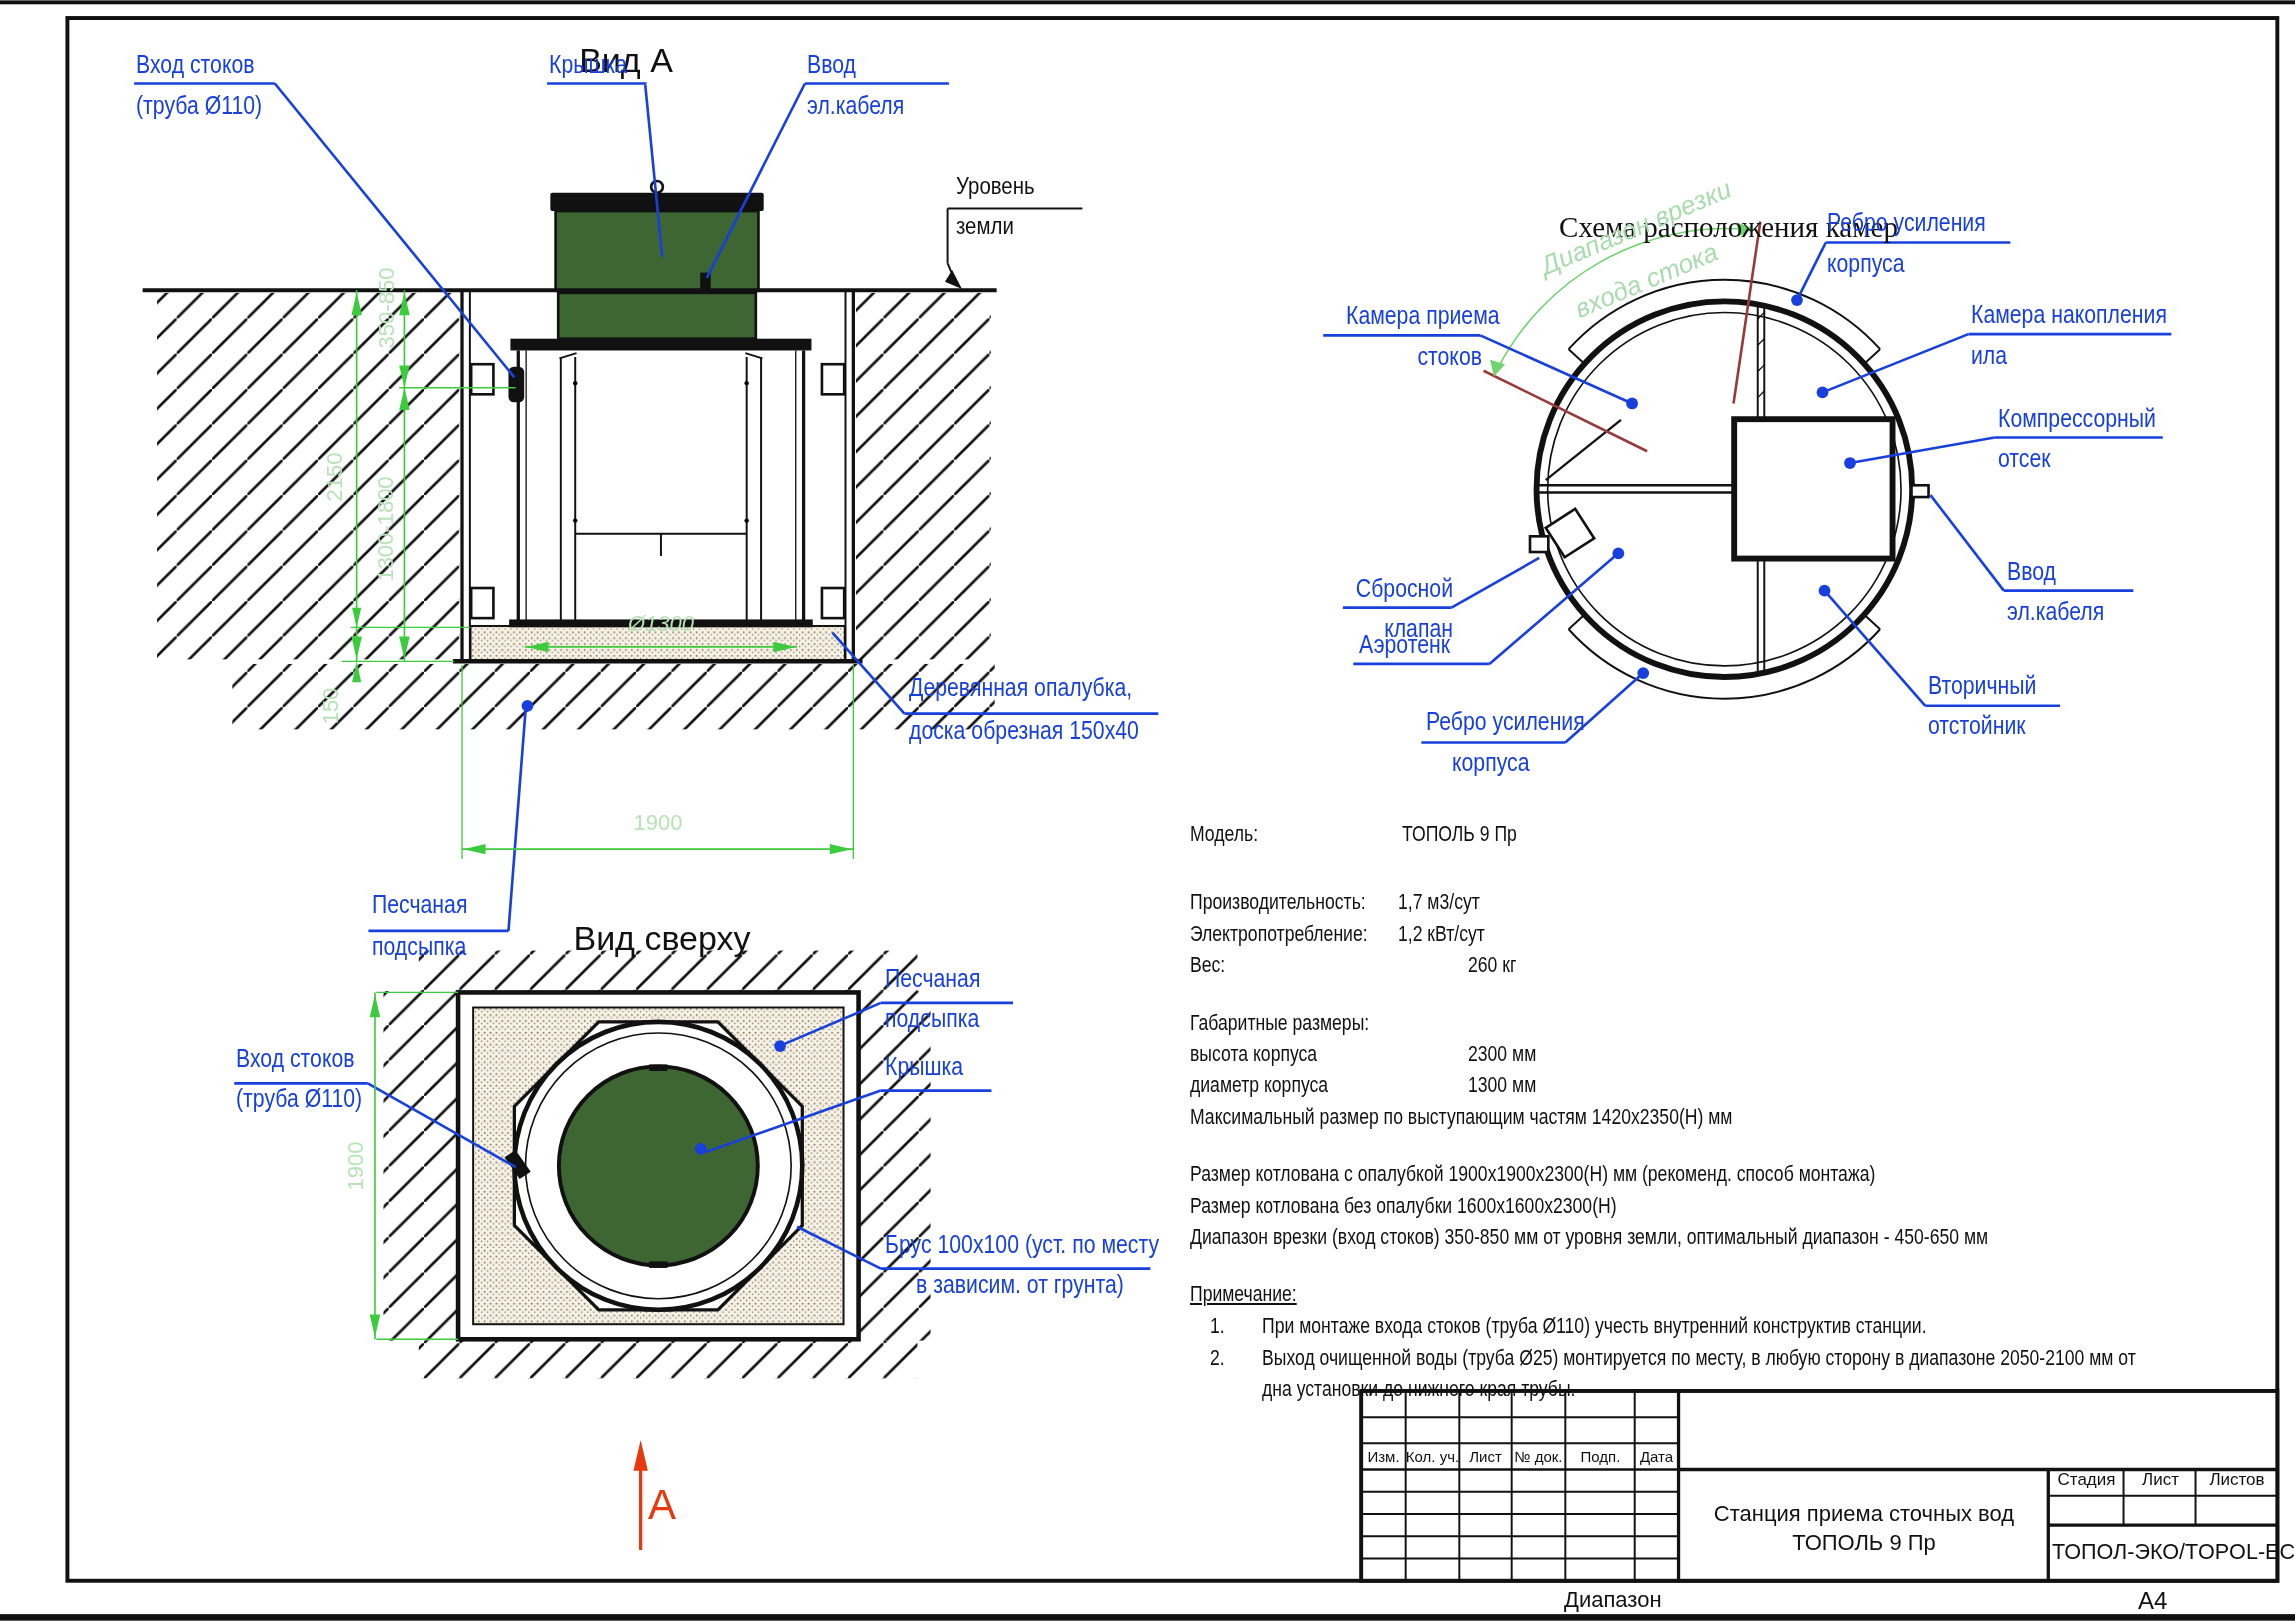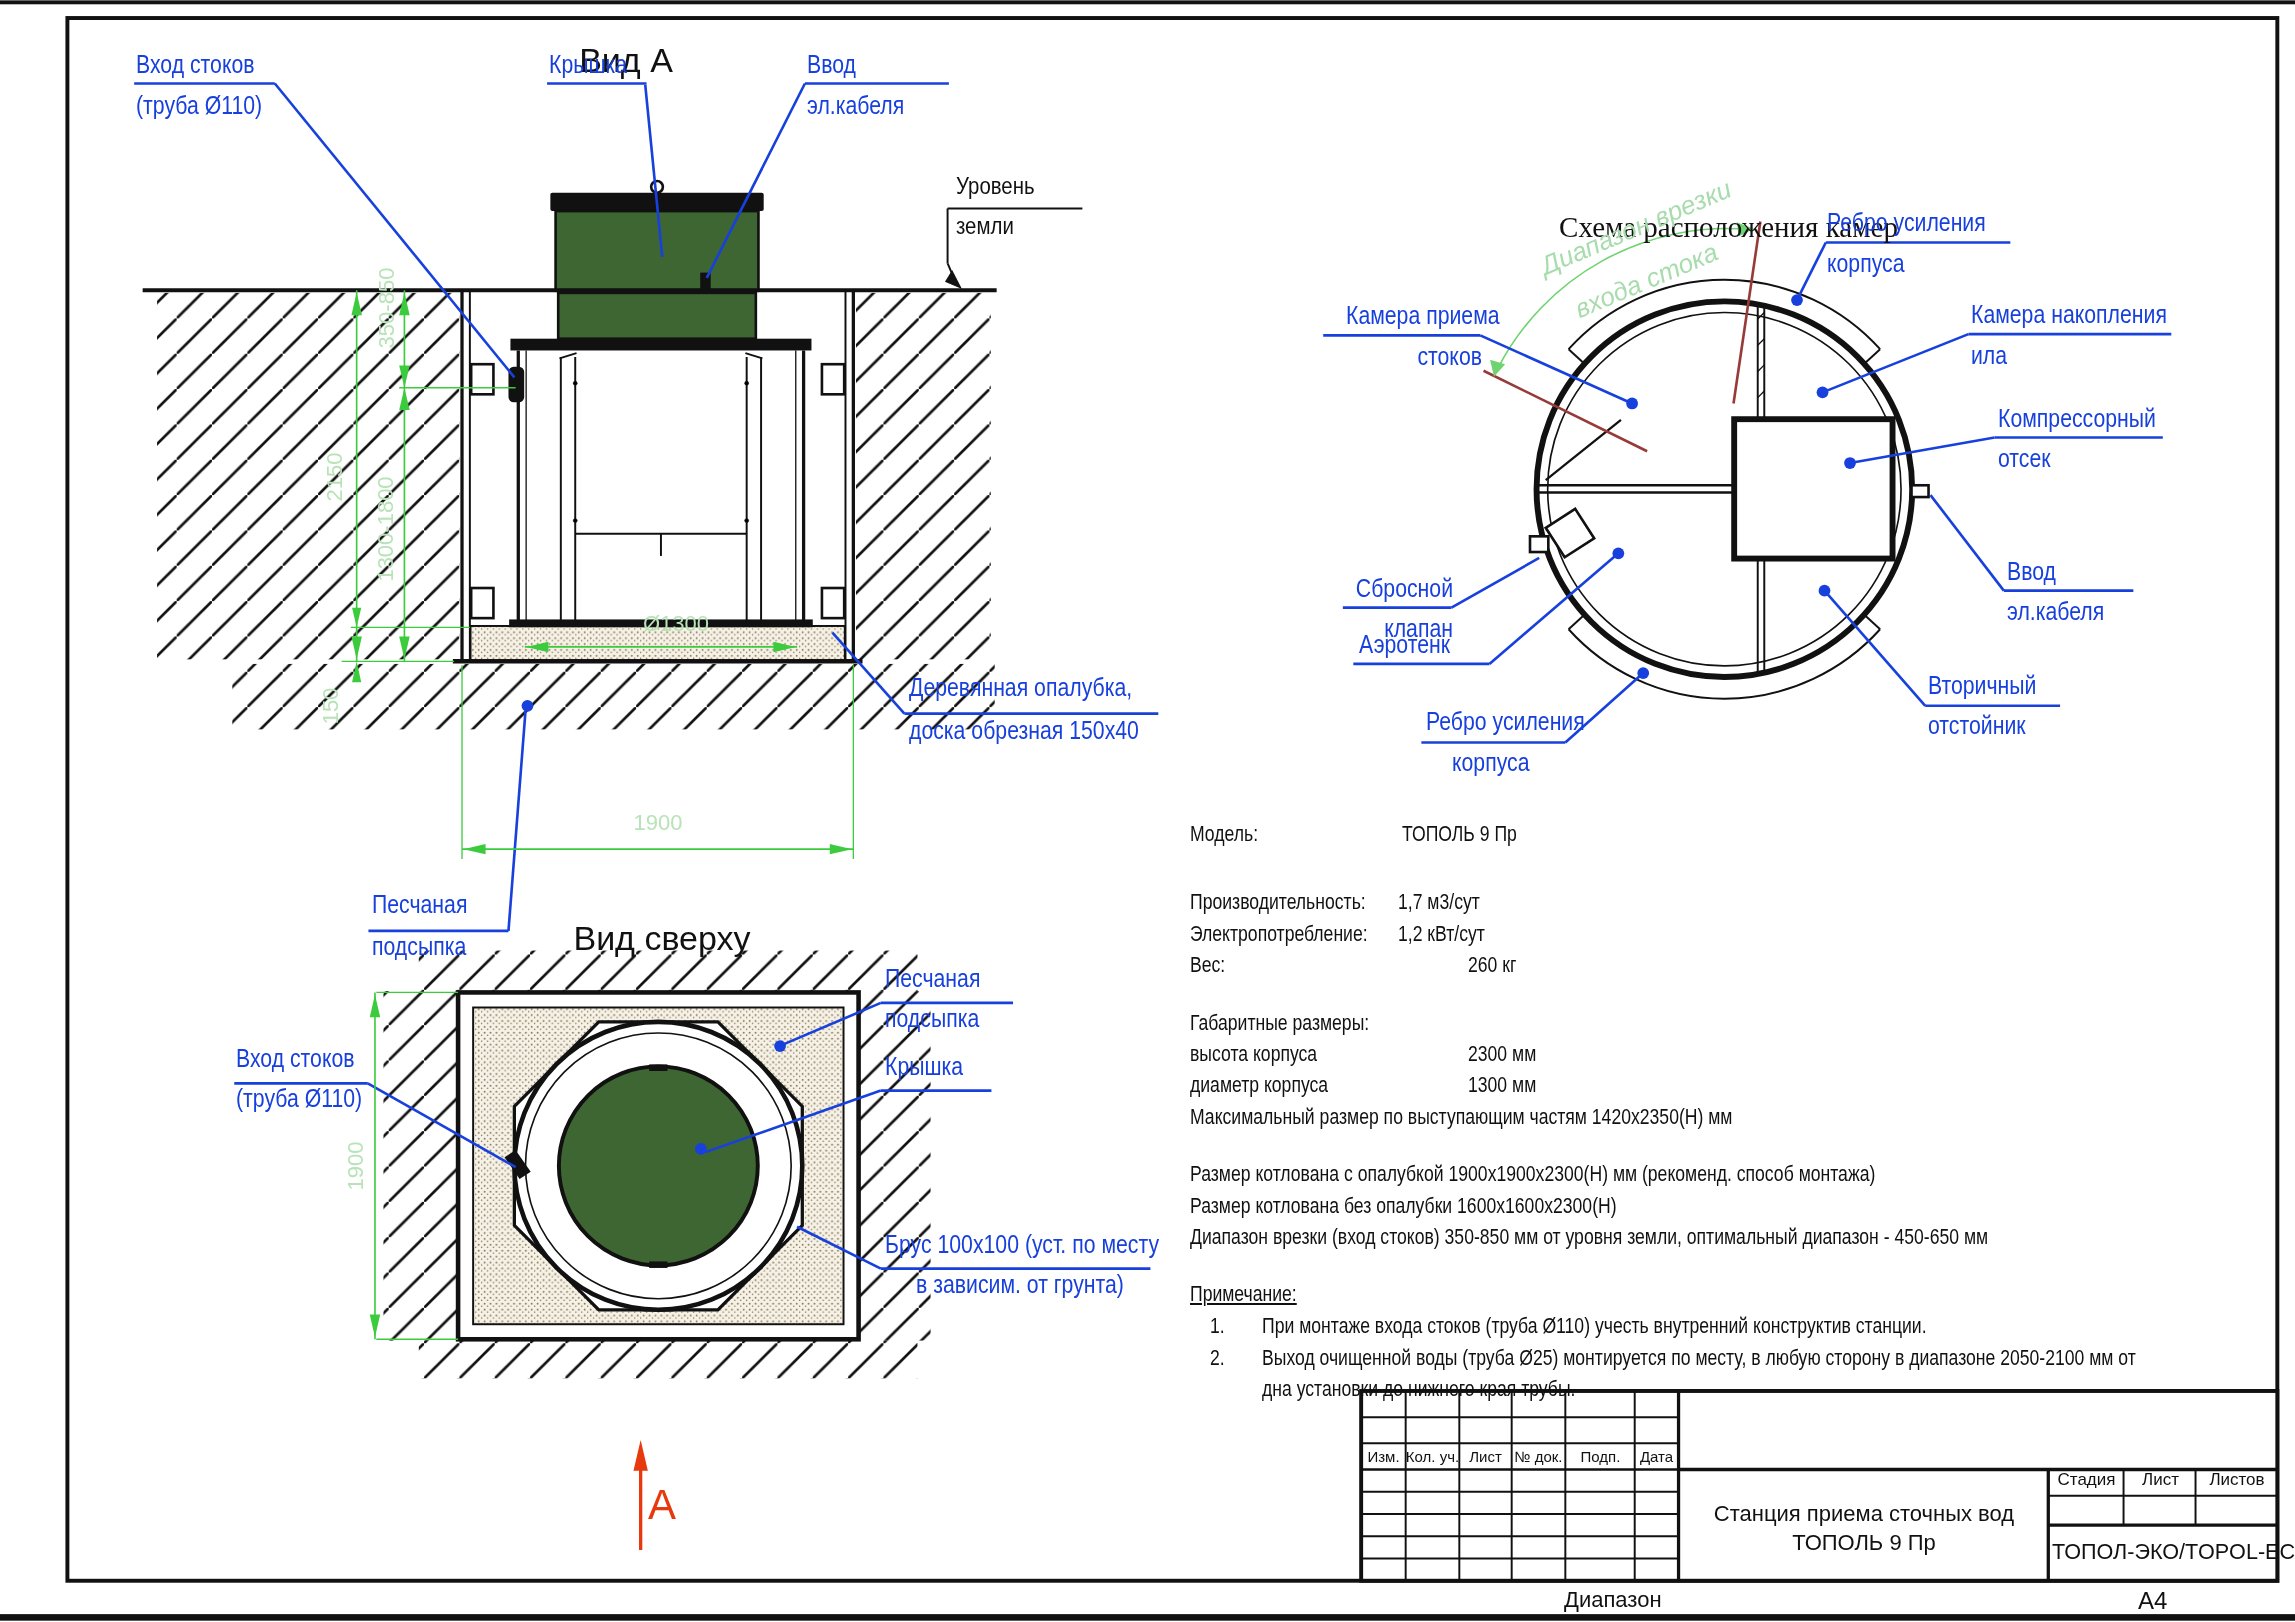--- a/index.html
+++ b/index.html
@@ -277,21 +277,21 @@
   <div class="t blk sx85" style="left:956px;top:173px;">Уровень</div>
   <div class="t blk sx85" style="left:956px;top:213px;">земли</div>
   <div class="t blue sx85" style="left:909px;top:674px;">Деревянная опалубка,</div>
   <div class="t blue sx85" style="left:909px;top:717px;">доска обрезная 150х40</div>
   <div class="t blue sx85" style="left:372px;top:891px;">Песчаная</div>
   <div class="t blue sx85" style="left:372px;top:933px;">подсыпка</div>
   <div class="t dim rot" style="left:387px;top:308px;">350-850</div>
   <div class="t dim rot" style="left:335px;top:477px;">2150</div>
   <div class="t dim rot" style="left:386px;top:529px;">1300-1800</div>
   <div class="t dim rot" style="left:331px;top:706px;">150</div>
-  <div class="t dim ctr" style="left:676px;top:624px;">Ø1300</div>
+  <div class="t dim ctr" style="left:661px;top:624px;font-style:italic;">Ø1300</div>
   <div class="t dim ctr" style="left:658px;top:823px;">1900</div>
 
   <div class="t h1" style="left:554px;top:897px;width:216px;margin-top:24px;">Вид сверху</div>
   <div class="t blue sx85" style="left:236px;top:1045px;">Вход стоков</div>
   <div class="t blue sx85" style="left:236px;top:1085px;">(труба Ø110)</div>
   <div class="t blue sx85" style="left:885px;top:965px;">Песчаная</div>
   <div class="t blue sx85" style="left:885px;top:1005px;">подсыпка</div>
   <div class="t blue sx85" style="left:885px;top:1053px;">Крышка</div>
   <div class="t blue sx85" style="left:885px;top:1231px;">Брус 100х100 (уст. по месту</div>
   <div class="t blue sx85" style="left:916px;top:1271px;">в зависим. от грунта)</div>

